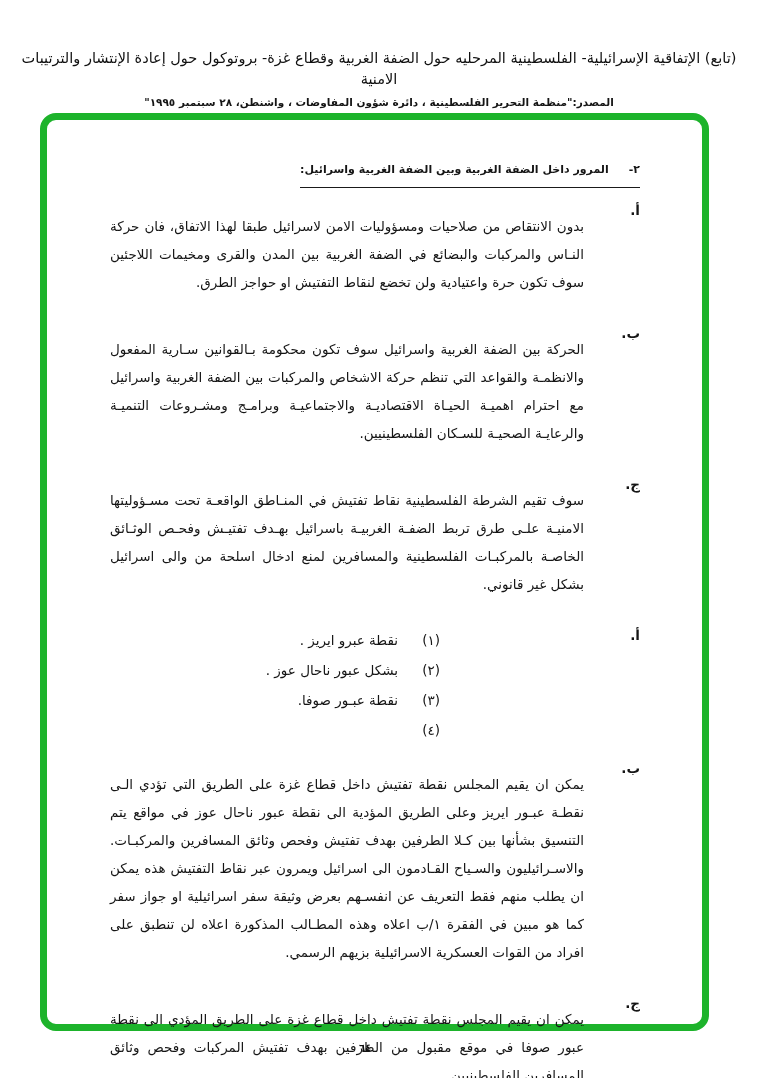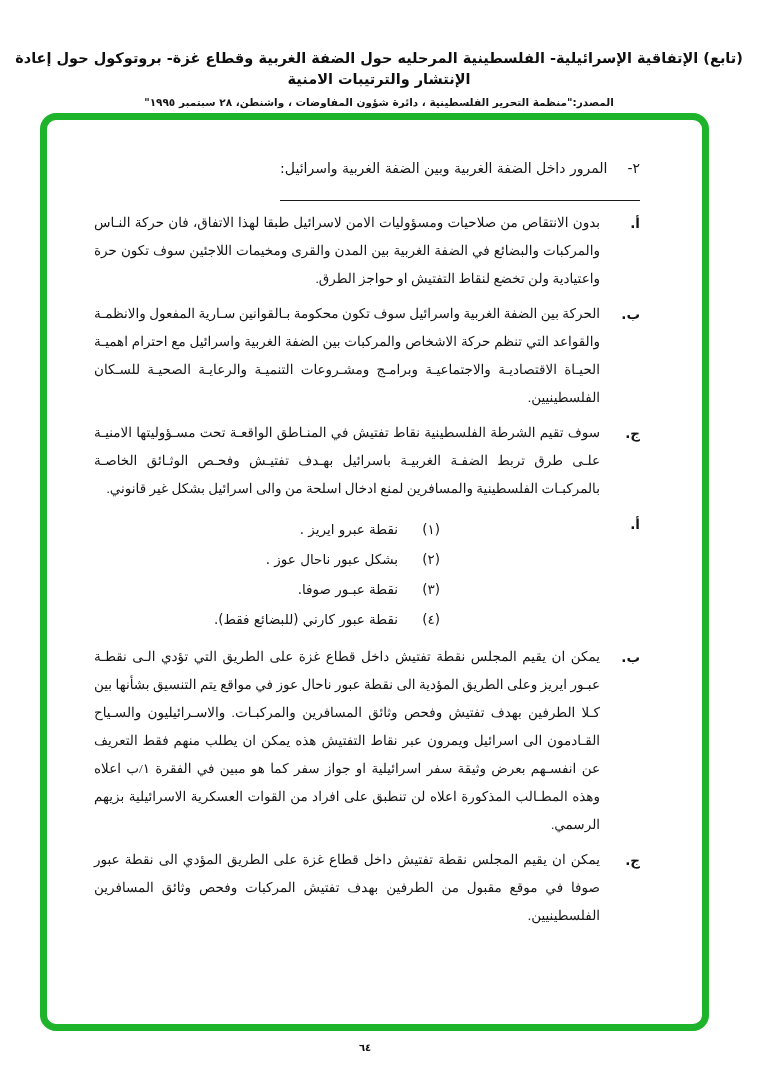--- a/index.html
+++ b/index.html
@@ -10,21 +10,21 @@
     background: #ffffff;
     font-family: "DejaVu Sans", sans-serif;
     color: var(--ink);
     overflow: hidden;
   }
   .page { position: relative; width: 758px; height: 1078px; direction: rtl; }
 
   
   .header { position: absolute; top: 48px; left: 10px; right: 10px; text-align: center; }
   .header-title {
-    font-size: 14.5px; font-weight: bold; line-height: 1.45;
+    font-size: 14.5px; font-weight: normal; line-height: 1.45;
     color: #101010; letter-spacing: 0;
   }
   .header-source {
     margin-top: 6px; font-size: 10.5px; font-weight: bold; color: #141414;
   }
 
   
   .frame {
     position: absolute; left: 40px; top: 113px;
     width: 669px; height: 918px;
@@ -35,32 +35,32 @@
 
   
   .content {
     position: absolute; top: 150px; right: 118px; width: 546px;
     font-size: 13.5px; line-height: 28px; text-align: justify;
   }
 
   .section { margin-bottom: 6px; }
   .section-heading { margin: 4px 0 8px 0; white-space: nowrap; }
   .section-heading .underlined {
-    display: inline-block; font-weight: normal; font-size: 14px;
-    border-bottom: 1.6px solid #1a1a1a; padding-bottom: 18px;
+    display: inline-block; font-weight: bold; font-size: 11px;
+    border-bottom: 1.6px solid #1a1a1a; padding-bottom: 3px;
   }
   .sec-num { margin-left: 20px; }
 
   .item { display: flex; flex-direction: row; margin-bottom: 7px; }
   .marker {
     flex: 0 0 40px; font-weight: bold; font-size: 13.5px;
     padding-top: 0; text-align: right;
   }
   .item-body { flex: 1 1 auto; }
-  .item-text { margin: 0; font-family: Liberation Serif, serif; }
+  .item-text { margin: 16px; }
 
   .subitems { margin: 4px 160px 2px 0; }
   .subitem { display: flex; flex-direction: row; line-height: 30px; }
   .sub-marker { flex: 0 0 42px; }
   .sub-text { flex: 1 1 auto; }
 
   
   .page-number {
     position: absolute; top: 1042px; left: 0; right: 28px;
     text-align: center; font-size: 10px; font-weight: bold; color: #101010;
@@ -120,21 +120,20 @@
             <div class="subitem">
               <span class="sub-marker">(٢)</span>
               <span class="sub-text">بشكل عبور ناحال عوز .</span>
             </div>
             <div class="subitem">
               <span class="sub-marker">(٣)</span>
               <span class="sub-text">نقطة عبـور صوفا.</span>
             </div>
             <div class="subitem">
               <span class="sub-marker">(٤)</span>
-              <span class="sub-text">نقطة عبور كارني (للبضائع فقط).</span>
             </div>
           </div>
         </div>
       </div>
 
       <div class="item">
         <span class="marker">ب.</span>
         <div class="item-body">
           <p class="item-text">يمكن ان يقيم المجلس نقطة تفتيش داخل قطاع غزة على الطريق التي تؤدي الـى نقطـة عبـور ايريز وعلى الطريق المؤدية الى نقطة عبور ناحال عوز في مواقع يتم التنسيق بشأنها بين كـلا الطرفين بهدف تفتيش وفحص وثائق المسافرين والمركبـات. والاسـرائيليون والسـياح القـادمون الى اسرائيل ويمرون عبر نقاط التفتيش هذه يمكن ان يطلب منهم فقط التعريف عن انفسـهم بعرض وثيقة سفر اسرائيلية او جواز سفر كما هو مبين في الفقرة ١/ب اعلاه وهذه المطـالب المذكورة اعلاه لن تنطبق على افراد من القوات العسكرية الاسرائيلية بزيهم الرسمي.</p>
         </div>

